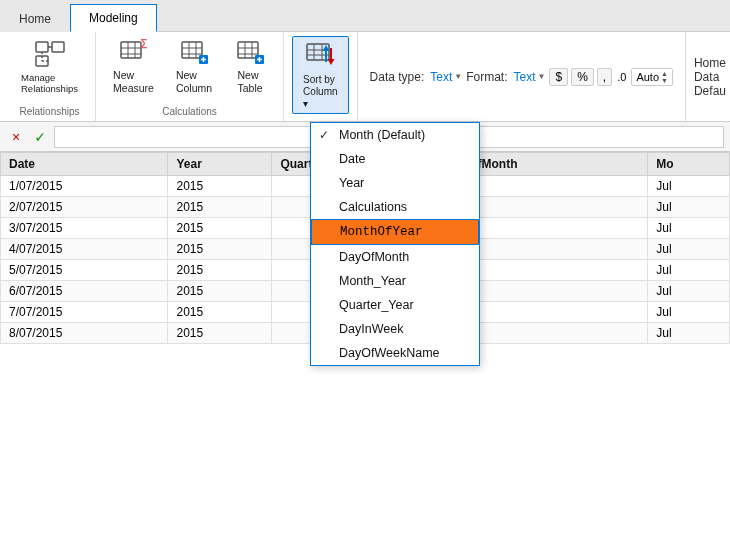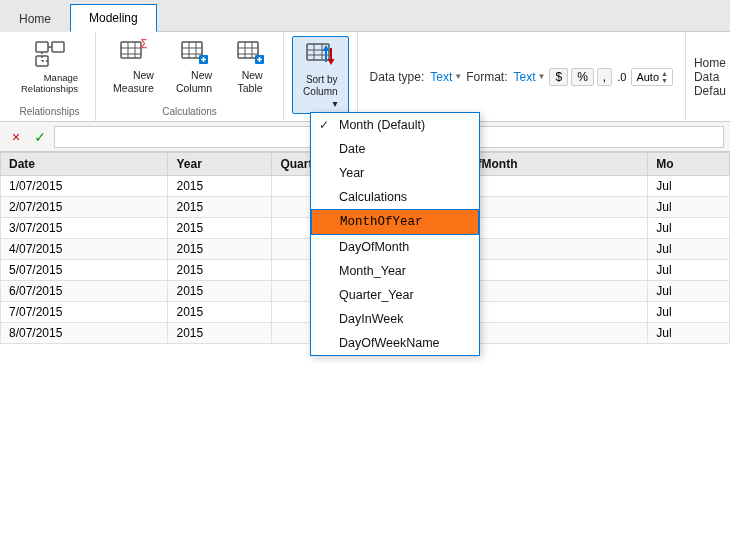--- a/index.html
+++ b/index.html
@@ -97,21 +97,21 @@
       width: 32px;
       height: 32px;
       display: flex;
       align-items: center;
       justify-content: center;
     }
 
     .ribbon-btn-label {
       font-size: 10.5px;
       color: #222;
-      text-align: right;
+      text-align: left;
       line-height: 1.2;
     }
 
     
     .sort-btn {
       display: flex;
       flex-direction: column;
       align-items: center;
       justify-content: center;
       padding: 4px 10px;
@@ -197,21 +197,21 @@
       cursor: pointer;
       color: #555;
       padding: 0;
       background: none;
       border: none;
     }
 
     
     .dropdown-menu {
       position: absolute;
-      top: 80px;
+      top: 90px;
       left: 310px;
       background: white;
       border: 1.5px solid #0078d7;
       z-index: 100;
       min-width: 170px;
       box-shadow: 2px 2px 8px rgba(0,0,0,0.2);
     }
 
     .dropdown-item {
       padding: 5px 16px 5px 28px;

